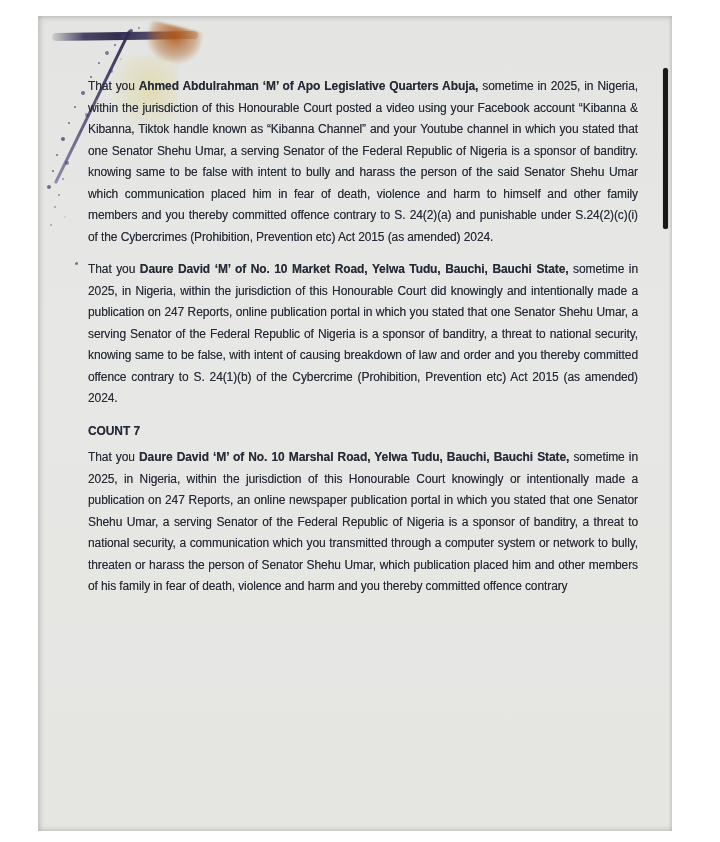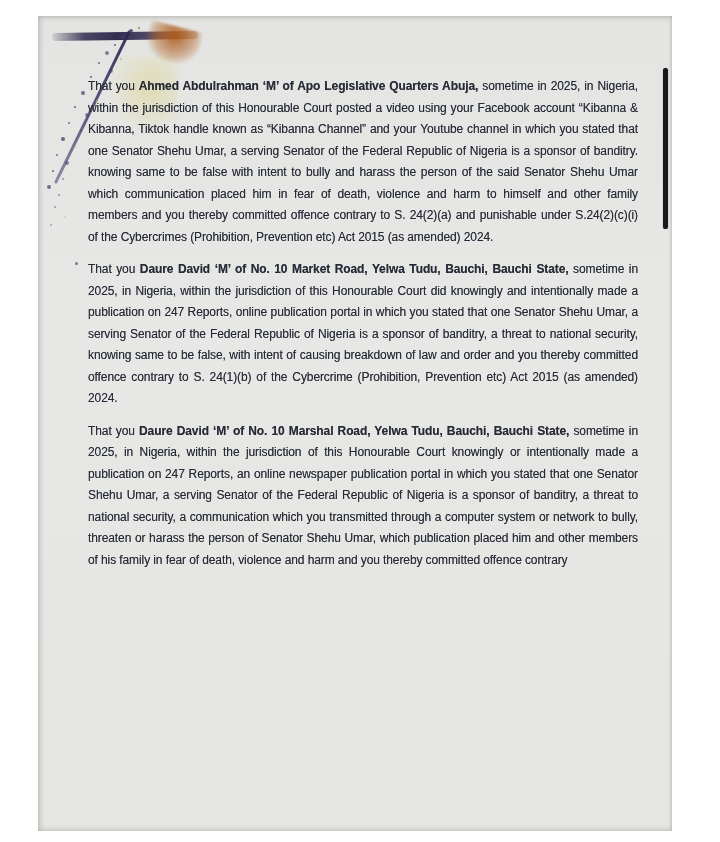--- a/index.html
+++ b/index.html
@@ -157,18 +157,19 @@
     <div class="stray-mark"></div>
     <div class="binder-bar"></div>
 
     <div class="text-block">
 
       <p class="para"><span>That you </span><span class="subject">Ahmed Abdulrahman ‘M’ of Apo Legislative Quarters Abuja,</span><span> sometime in 2025, in Nigeria, within the jurisdiction of this Honourable Court posted a video using your Facebook account “Kibanna &amp; Kibanna, Tiktok handle known as “Kibanna Channel” and your Youtube channel in which you stated that one Senator Shehu Umar, a serving Senator of the Federal Republic of Nigeria is a sponsor of banditry. knowing same to be false with intent to bully and harass the person of the said Senator Shehu Umar which communication placed him in fear of death, violence and harm to himself and other family members and you thereby committed offence contrary to S. 24(2)(a) and punishable under S.24(2)(c)(i) of the Cybercrimes (Prohibition, Prevention etc) Act 2015 (as amended) 2024.</span></p>
 
 
       <p class="para"><span>That you </span><span class="subject">Daure David ‘M’ of No. 10 Market Road, Yelwa Tudu, Bauchi, Bauchi State,</span><span> sometime in 2025, in Nigeria, within the jurisdiction of this Honourable Court did knowingly and intentionally made a publication on 247 Reports, online publication portal in which you stated that one Senator Shehu Umar, a serving Senator of the Federal Republic of Nigeria is a sponsor of banditry, a threat to national security, knowing same to be false, with intent of causing breakdown of law and order and you thereby committed offence contrary to S. 24(1)(b) of the Cybercrime (Prohibition, Prevention etc) Act 2015 (as amended) 2024.</span></p>
 
+      <p class="count-heading">COUNT 7</p>
 
       <p class="para"><span>That you </span><span class="subject">Daure David ‘M’ of No. 10 Marshal Road, Yelwa Tudu, Bauchi, Bauchi State,</span><span> sometime in 2025, in Nigeria, within the jurisdiction of this Honourable Court knowingly or intentionally made a publication on 247 Reports, an online newspaper publication portal in which you stated that one Senator Shehu Umar, a serving Senator of the Federal Republic of Nigeria is a sponsor of banditry, a threat to national security, a communication which you transmitted through a computer system or network to bully, threaten or harass the person of Senator Shehu Umar, which publication placed him and other members of his family in fear of death, violence and harm and you thereby committed offence contrary</span></p>
 
     </div>
   </div>
 </div>
 
 </body></html>

